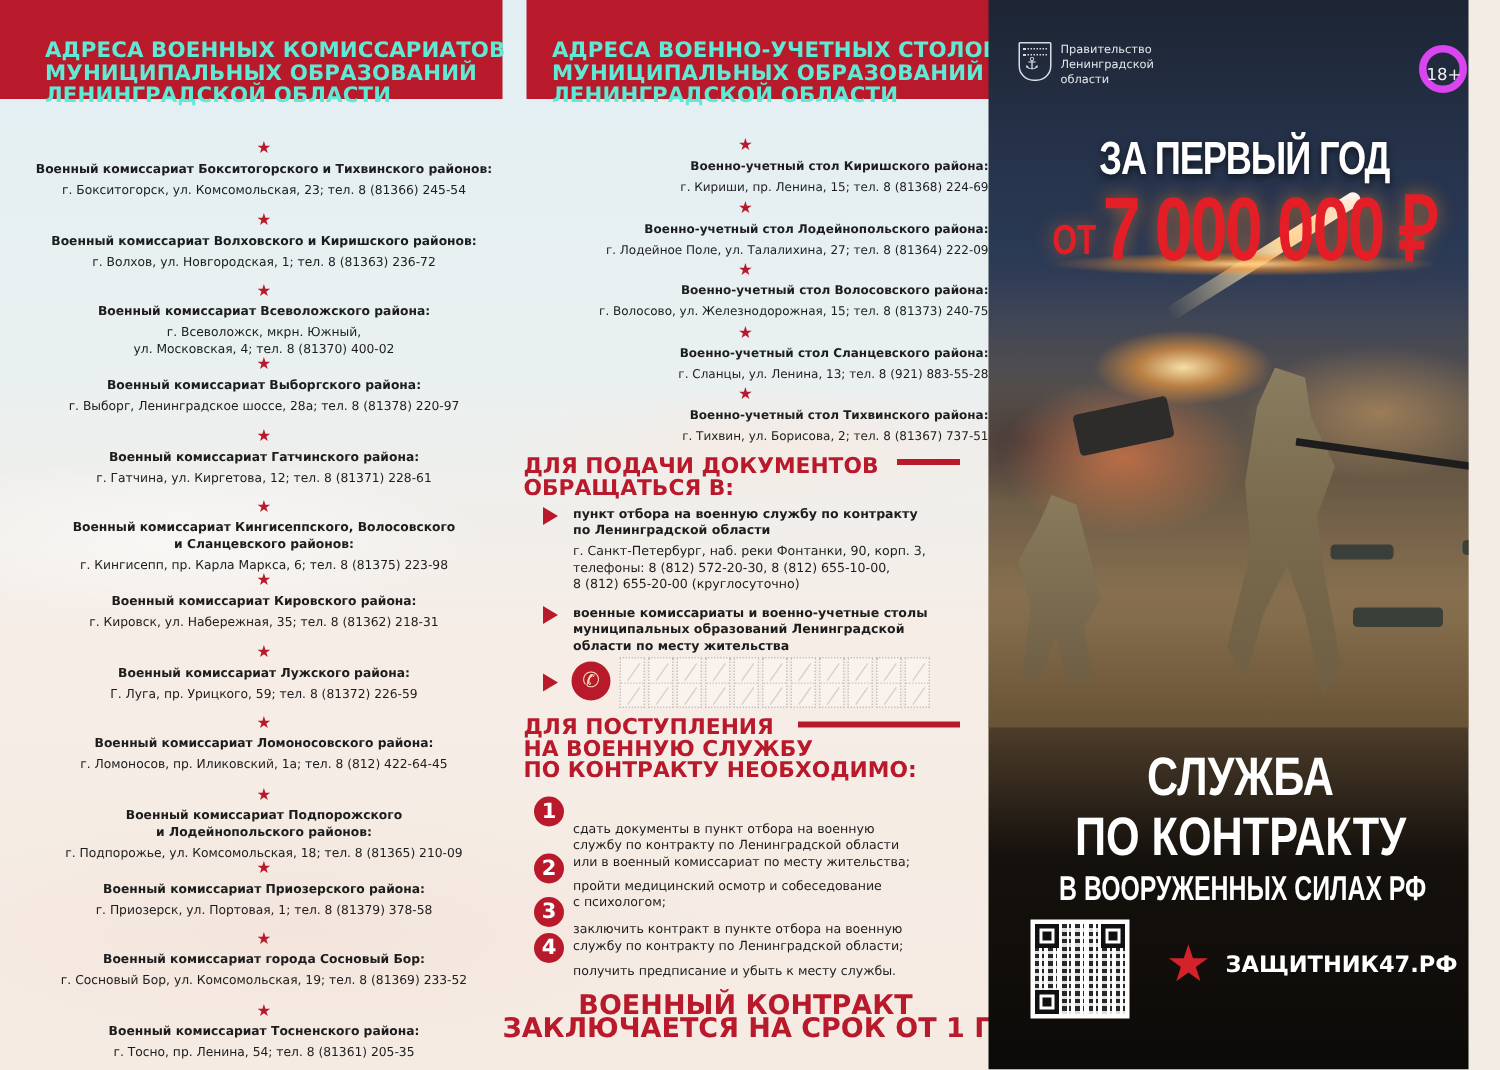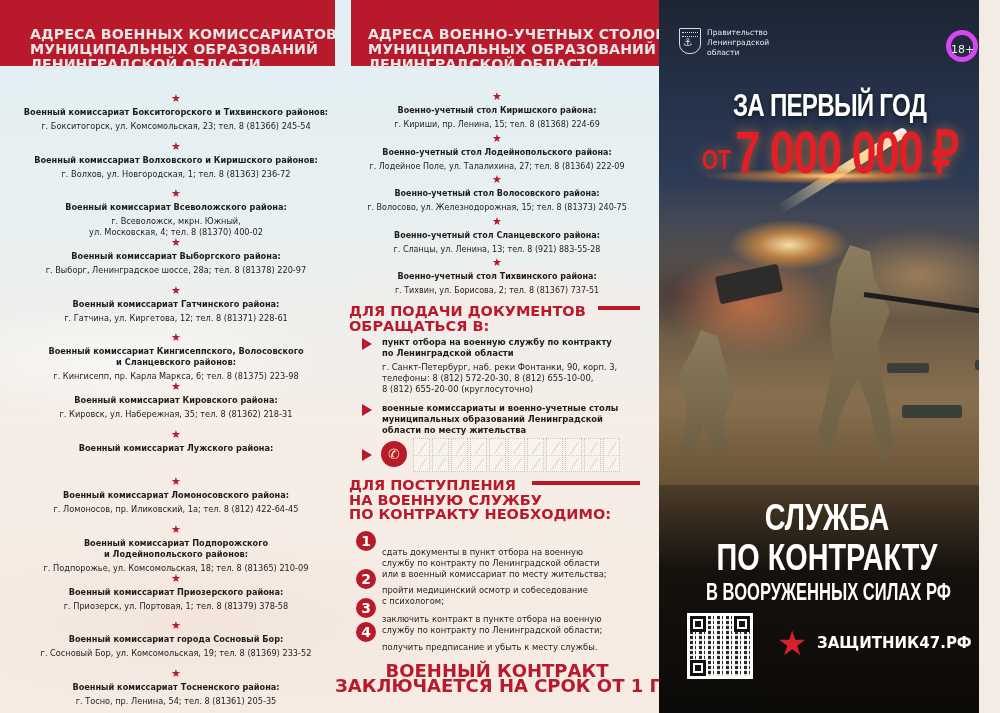--- a/index.html
+++ b/index.html
@@ -20,21 +20,21 @@
     content: ""; position: absolute; inset: 0;
     background:
       radial-gradient(ellipse 300px 80px at 120px 360px, rgba(255,255,255,0.55), transparent 70%),
       radial-gradient(ellipse 260px 60px at 520px 300px, rgba(255,230,220,0.5), transparent 70%),
       radial-gradient(ellipse 400px 120px at 200px 620px, rgba(240,220,210,0.45), transparent 70%);
   }
 
   .header-red {
     position: absolute; top: 0; height: 66px;
     background: #b81a2c;
-    color: #e5e5e5;
+    color: #5eead4;
     font-weight: bold;
     font-size: 14.2px;
     line-height: 15px;
     letter-spacing: 0.1px;
     padding-top: 27px;
   }
   .header-red.left { left: 0; width: 335px; padding-left: 30px; }
   .header-red.mid { left: 351px; width: 324px; padding-left: 17px; }
   .header-red span { display: block; white-space: nowrap; }
 
@@ -53,21 +53,21 @@
   }
   .entry-title {
     font-size: 8.2px; font-weight: bold; line-height: 11px; display: block; white-space: nowrap;
   }
   .entry-addr {
     font-size: 8.2px; line-height: 11px; display: block; margin-top: 3px; white-space: nowrap;
   }
   .col.left .entry { height: 47.5px; padding-top: 7px; }
   .col.left .entry.tall { height: 49px; }
   .col.mid .entry { height: 41.5px; padding-top: 5px; }
-  .col.mid .entry-title, .col.mid .entry-addr { font-size: 8px; }
+  .col.mid .entry-title, .col.mid .entry-addr { font-size: 8px; text-align: right; }
   .col.mid .entry-addr { margin-top: 3px; }
 
   
   .sec-heading {
     position: absolute; left: 349px;
     color: #b81a2c; font-weight: bold;
     font-size: 14.5px; line-height: 14.5px;
   }
   .sec-heading span { display: block; white-space: nowrap; }
   .sec-line {
@@ -278,20 +278,21 @@
       <span class="entry-addr">г. Кингисепп, пр. Карла Маркса, 6; тел. 8 (81375) 223-98</span>
     </div>
     <div class="entry">
       <span class="star">★</span>
       <span class="entry-title">Военный комиссариат Кировского района:</span>
       <span class="entry-addr">г. Кировск, ул. Набережная, 35; тел. 8 (81362) 218-31</span>
     </div>
     <div class="entry">
       <span class="star">★</span>
       <span class="entry-title">Военный комиссариат Лужского района:</span>
+      <span class="entry-addr">Г. Луга, пр. Урицкого, 59; тел. 8 (81372) 226-59</span>
     </div>
     <div class="entry">
       <span class="star">★</span>
       <span class="entry-title">Военный комиссариат Ломоносовского района:</span>
       <span class="entry-addr">г. Ломоносов, пр. Иликовский, 1а; тел. 8 (812) 422-64-45</span>
     </div>
     <div class="entry tall">
       <span class="star">★</span>
       <span class="entry-title">Военный комиссариат Подпорожского</span>
       <span class="entry-title">и Лодейнопольского районов:</span>

